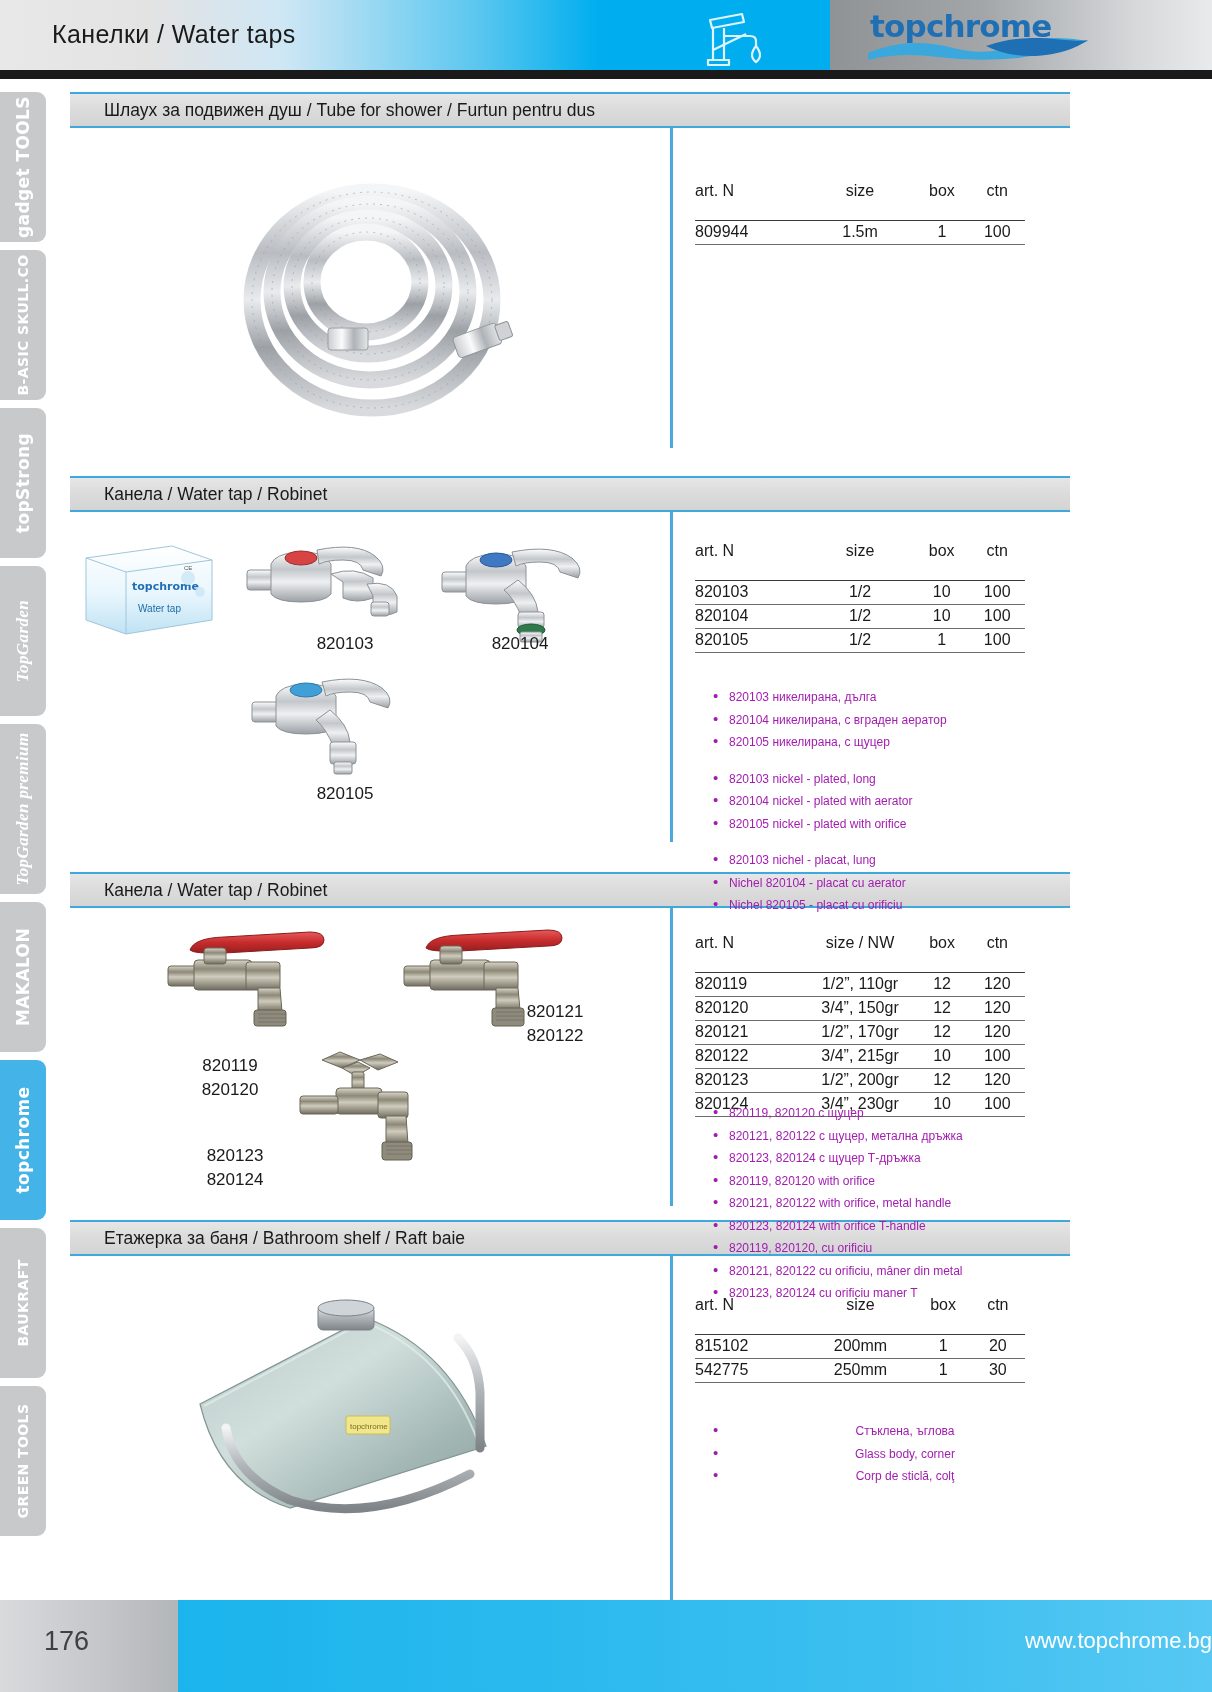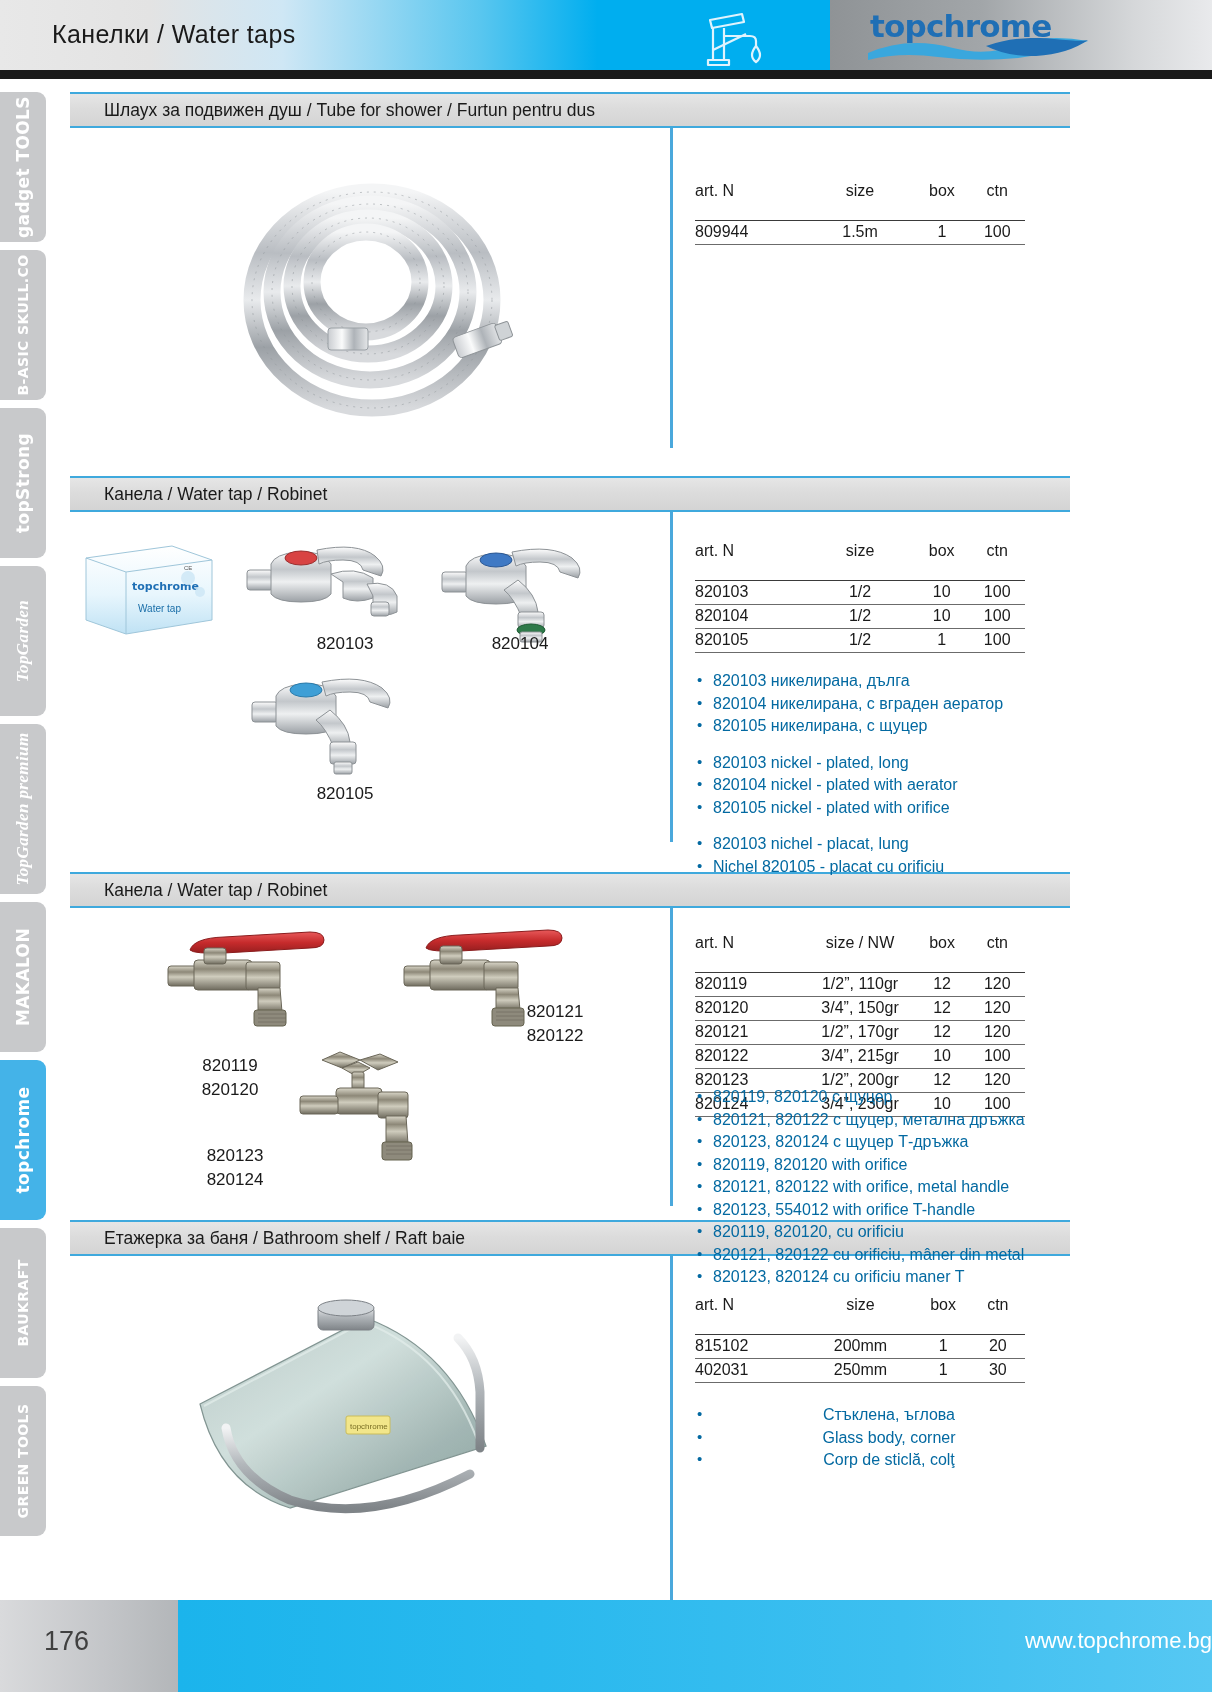--- a/index.html
+++ b/index.html
@@ -88,21 +88,21 @@
   table.spec td {
     text-align:center; padding:2px 0 3px 0;
     border-bottom:1.6px solid #6b6b6b;
   }
   table.spec td.art { text-align:left; }
   .col-art { width:120px; }
   .col-size { width:120px; }
   .col-box { width:60px; }
   .col-ctn { width:60px; }
 
-  ul.bul { list-style:none; margin:0; padding:0; font-size:16px; color:#0369a1; }
+  ul.bul { list-style:none; margin:16px; padding:0; font-size:12px; color:#a21caf; }
   ul.bul li { position:relative; padding-left:18px; line-height:22.5px; white-space:nowrap; }
   ul.bul li::before { content:"•"; position:absolute; left:2px; top:-1px; font-size:15px; }
   ul.bul li.gap { margin-top:14px; }
 
   .partno { font-size:17px; color:#1a1a1a; text-align:center; font-family:"Liberation Sans", sans-serif; }
 
   
   .footer { position:absolute; left:0; top:1600px; width:1212px; height:92px; }
   .foot-grey { position:absolute; left:0; top:0; width:178px; height:92px;
     background: linear-gradient(to right,#d9dadc 0%, #c3c5c8 60%, #b3b6b9 100%); }
@@ -368,20 +368,21 @@
       </table>
 
       <ul class="bul" style="position:absolute; left:625px; top:158px; width:370px;">
         <li>820103 никелирана, дълга</li>
         <li>820104 никелирана, с вграден аератор</li>
         <li>820105 никелирана, с щуцер</li>
         <li class="gap">820103 nickel - plated, long</li>
         <li>820104 nickel - plated with aerator</li>
         <li>820105 nickel - plated with orifice</li>
         <li class="gap">820103 nichel - placat, lung</li>
+        <li>Nichel 820104 - placat cu aerator</li>
         <li>Nichel 820105 - placat cu orificiu</li>
       </ul>
     </div>
 
     <div class="sec-title">
       <span>Канела / Water tap / Robinet</span>
     </div>
     <div class="sec-body" style="height:312px;">
       <div class="divider-v" style="height:298px;"></div>
 
@@ -522,21 +523,21 @@
           </tr>
         </tbody>
       </table>
 
       <ul class="bul" style="position:absolute; left:625px; top:178px; width:375px;">
         <li>820119, 820120 с щуцер</li>
         <li>820121, 820122 с щуцер, метална дръжка</li>
         <li>820123, 820124 с щуцер Т-дръжка</li>
         <li>820119, 820120 with orifice</li>
         <li>820121, 820122 with orifice, metal handle</li>
-        <li>820123, 554012 with orifice T-handle</li>
+        <li>820123, 820124 with orifice T-handle</li>
         <li>820119, 820120, cu orificiu</li>
         <li>820121, 820122 cu orificiu, mâner din metal</li>
         <li>820123, 820124 cu orificiu maner T</li>
       </ul>
     </div>
 
     <div class="sec-title">
       <span>Етажерка за баня / Bathroom shelf / Raft baie</span>
     </div>
     <div class="sec-body" style="height:380px;">
@@ -579,21 +580,21 @@
           </tr>
         </thead>
         <tbody>
           <tr>
             <td class="art">815102</td>
             <td>200mm</td>
             <td>1</td>
             <td>20</td>
           </tr>
           <tr>
-            <td class="art">402031</td>
+            <td class="art">542775</td>
             <td>250mm</td>
             <td>1</td>
             <td>30</td>
           </tr>
         </tbody>
       </table>
 
       <ul class="bul" style="position:absolute; left:625px; top:148px; width:370px;text-align:center;">
         <li>Стъклена, ъглова</li>
         <li>Glass body, corner</li>

